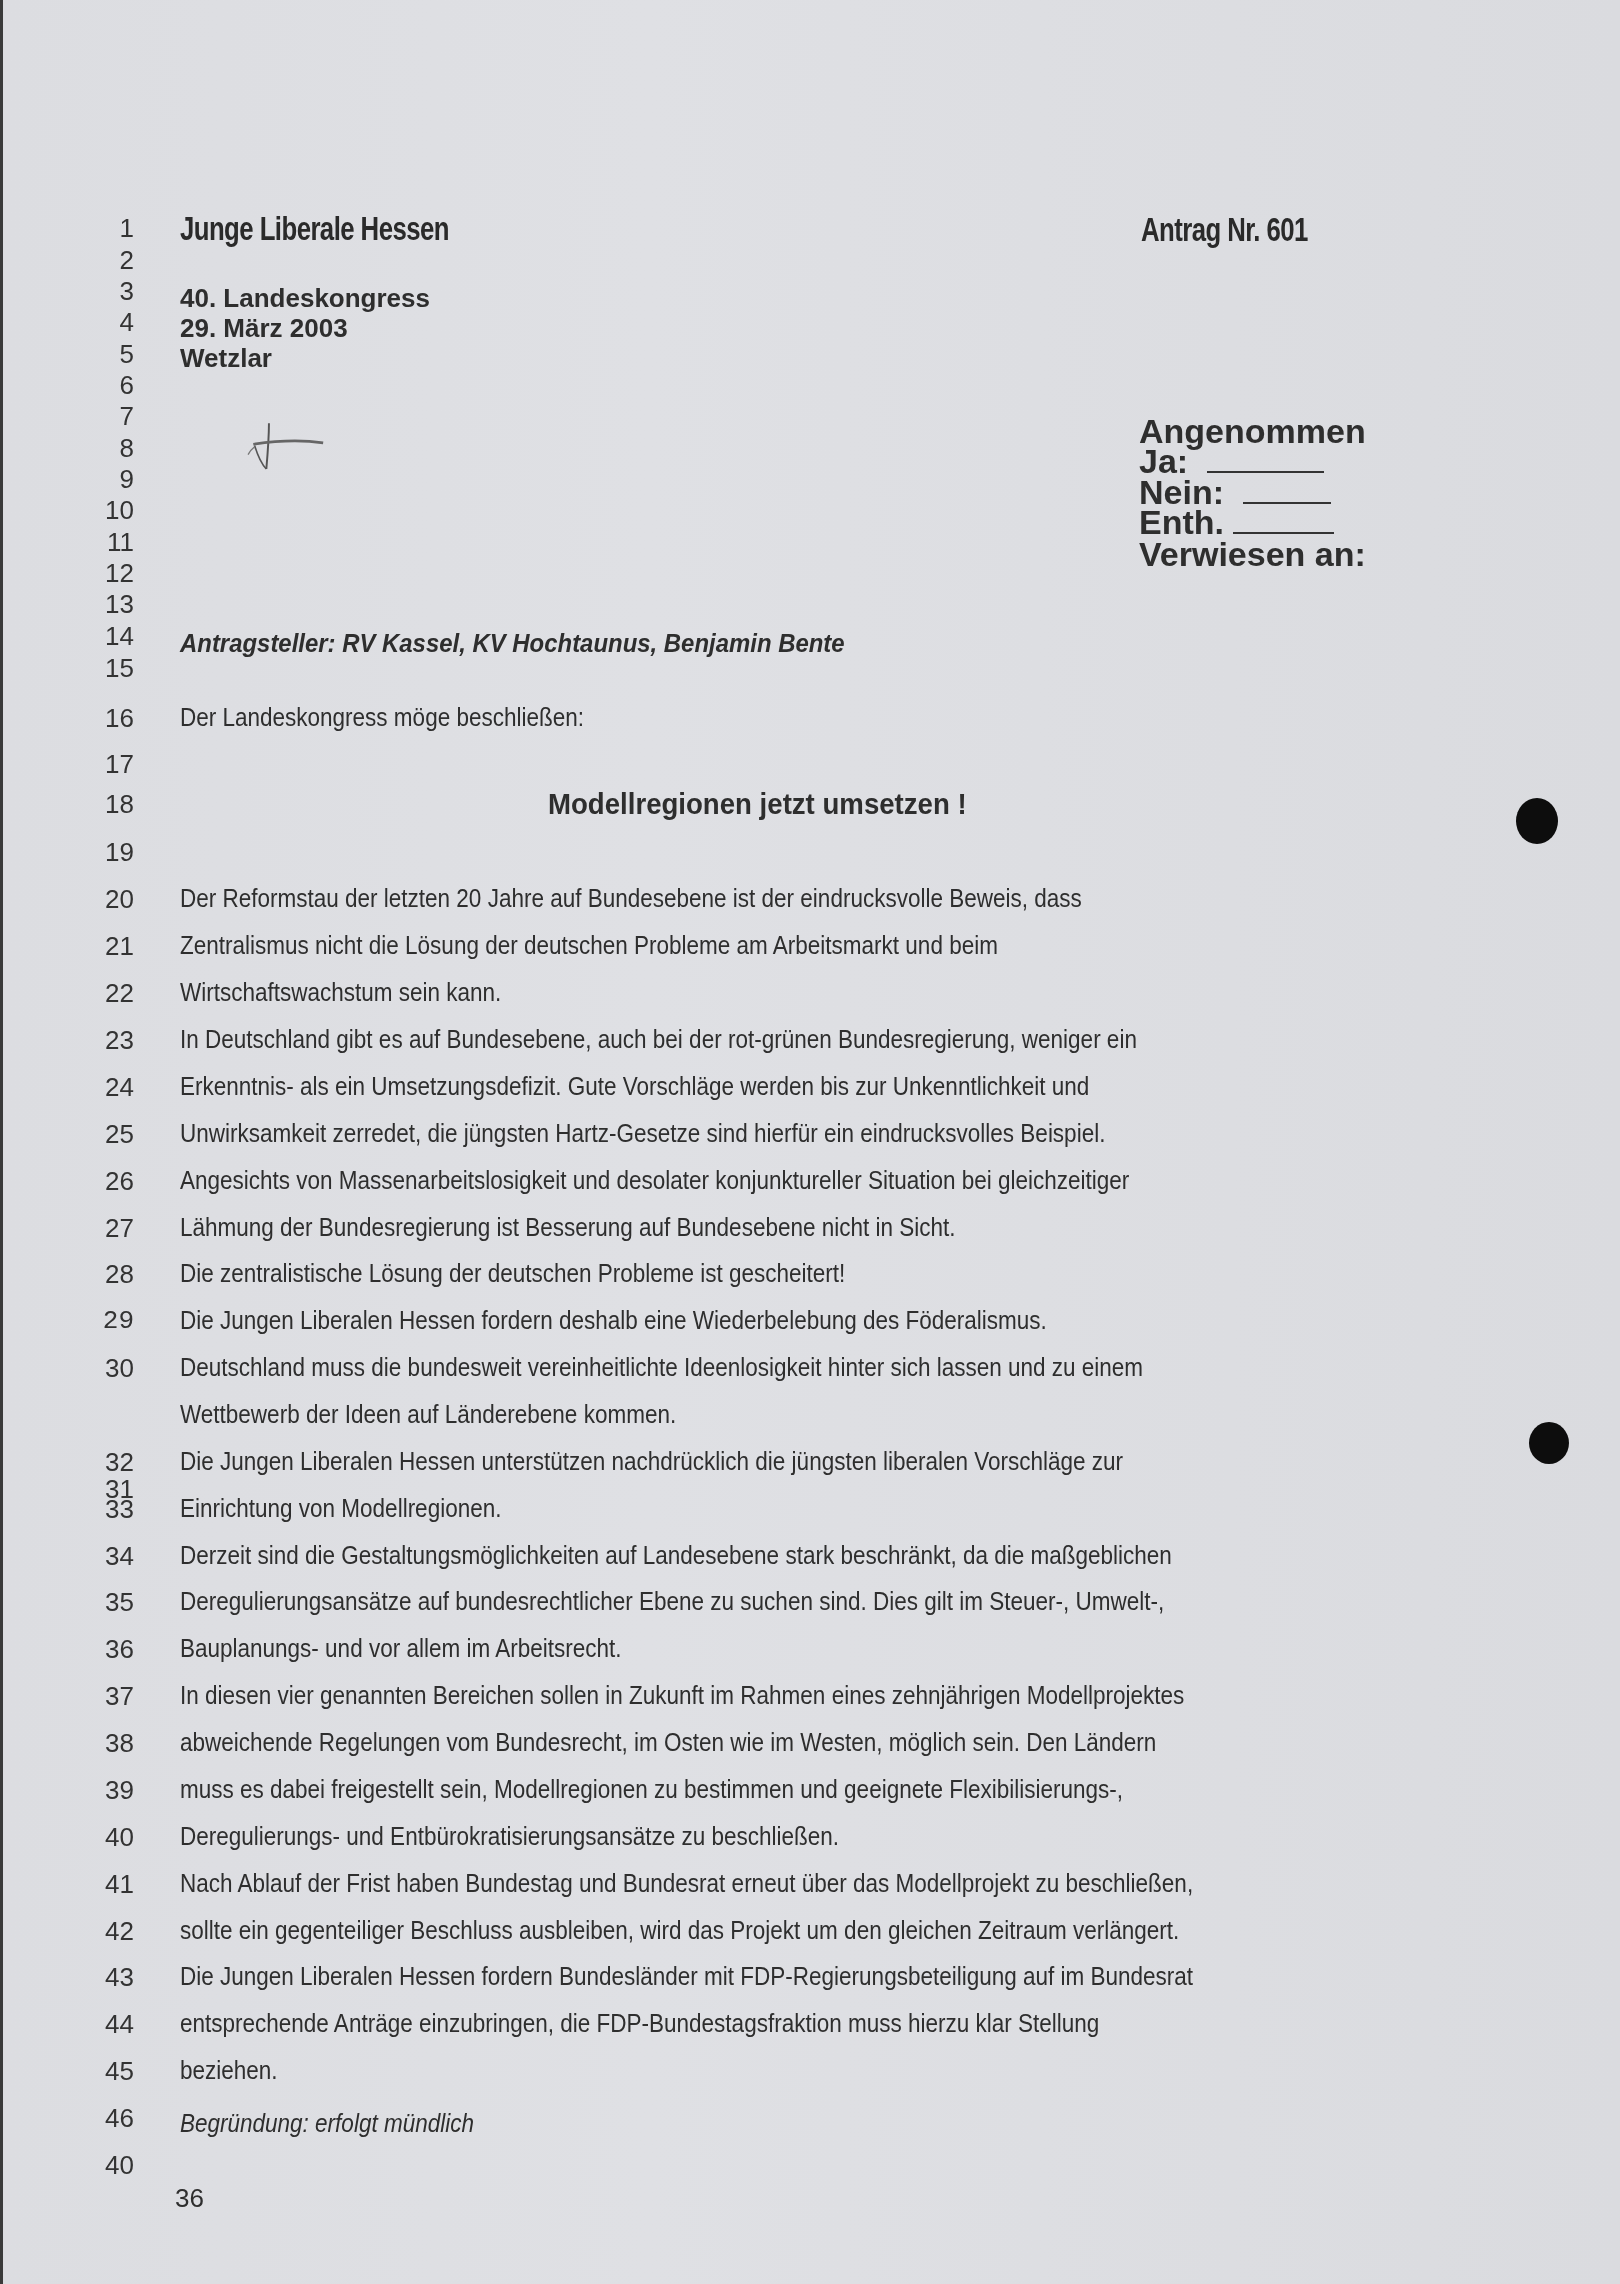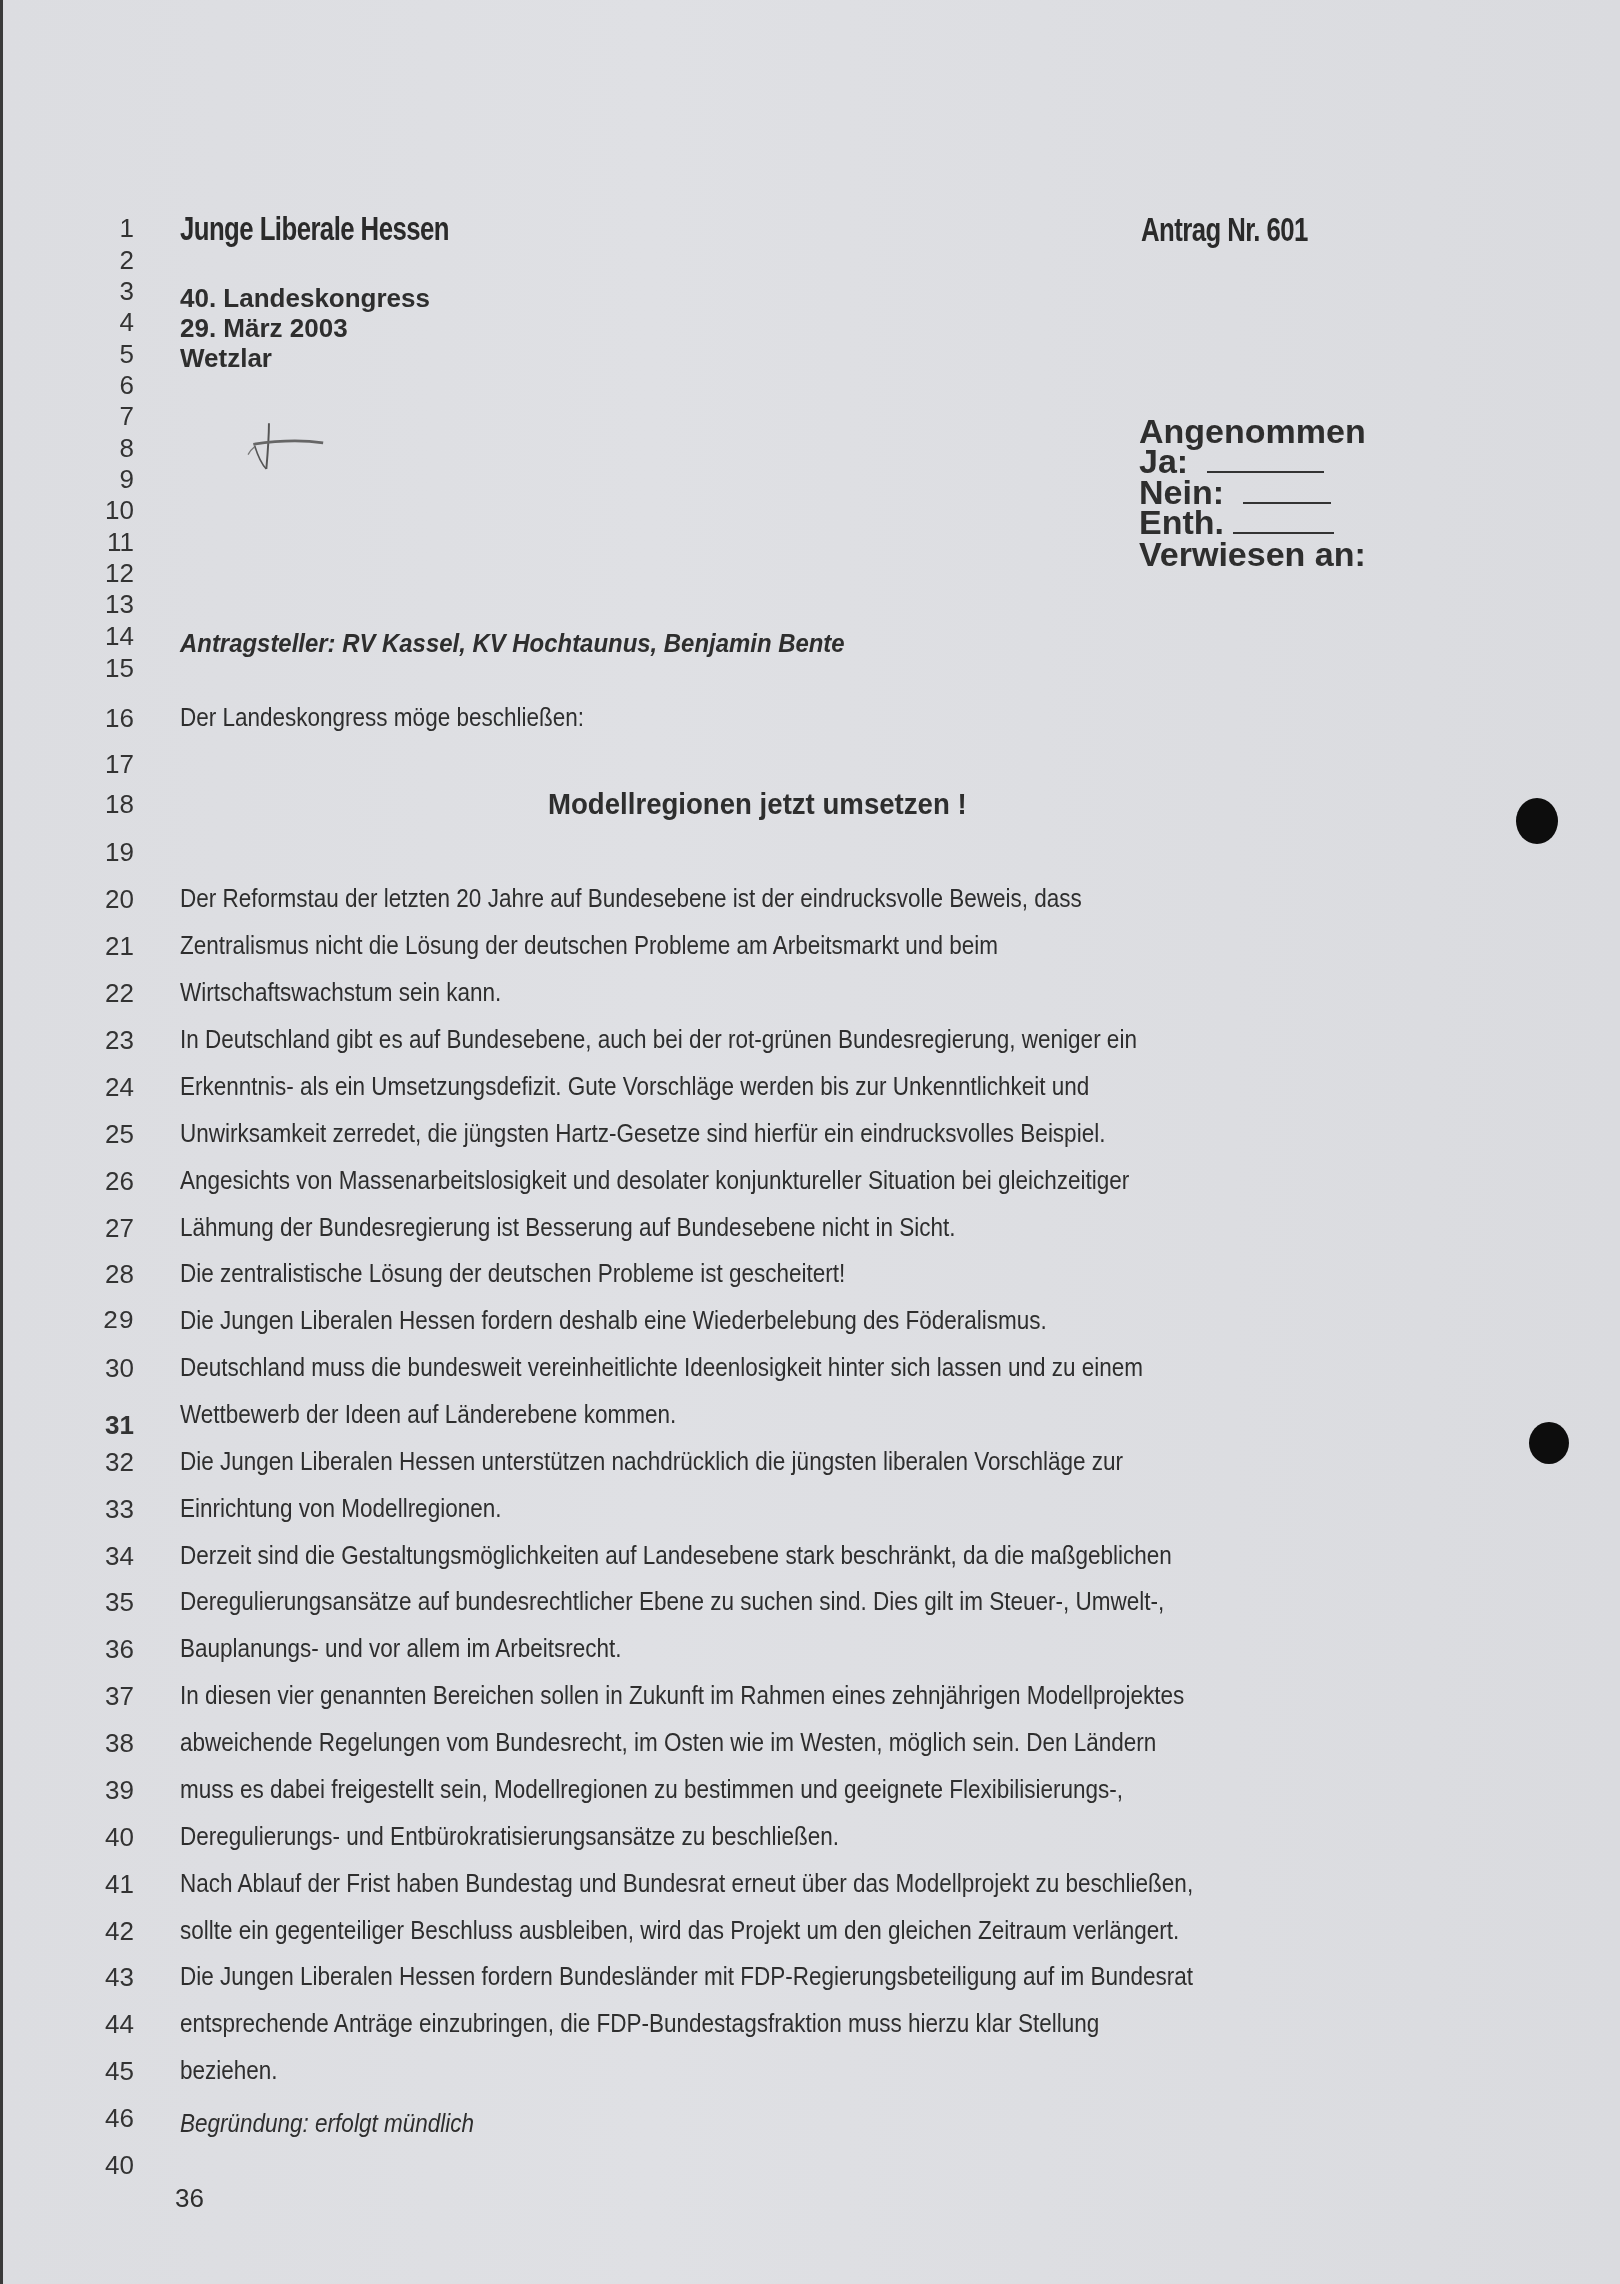--- a/index.html
+++ b/index.html
@@ -58,21 +58,21 @@
     <div class="ln" style="top: 933px;">21</div>
     <div class="ln" style="top: 980px;">22</div>
     <div class="ln" style="top: 1027px;">23</div>
     <div class="ln" style="top: 1074px;">24</div>
     <div class="ln" style="top: 1121px;">25</div>
     <div class="ln" style="top: 1168px;">26</div>
     <div class="ln" style="top: 1215px;">27</div>
     <div class="ln" style="top: 1261px;">28</div>
     <div class="ln" style="top: 1308px; font-family: Liberation Mono, monospace;">29</div>
     <div class="ln" style="top: 1355px;">30</div>
-    <div class="ln" style="top: 1412px; font-weight: bold;">31</div>
+    <div class="ln" style="top: 1476px;">31</div>
     <div class="ln" style="top: 1449px;">32</div>
     <div class="ln" style="top: 1496px;">33</div>
     <div class="ln" style="top: 1543px;">34</div>
     <div class="ln" style="top: 1589px;">35</div>
     <div class="ln" style="top: 1636px;">36</div>
     <div class="ln" style="top: 1683px;">37</div>
     <div class="ln" style="top: 1730px;">38</div>
     <div class="ln" style="top: 1777px;">39</div>
     <div class="ln" style="top: 1824px;">40</div>
     <div class="ln" style="top: 1871px;">41</div>

